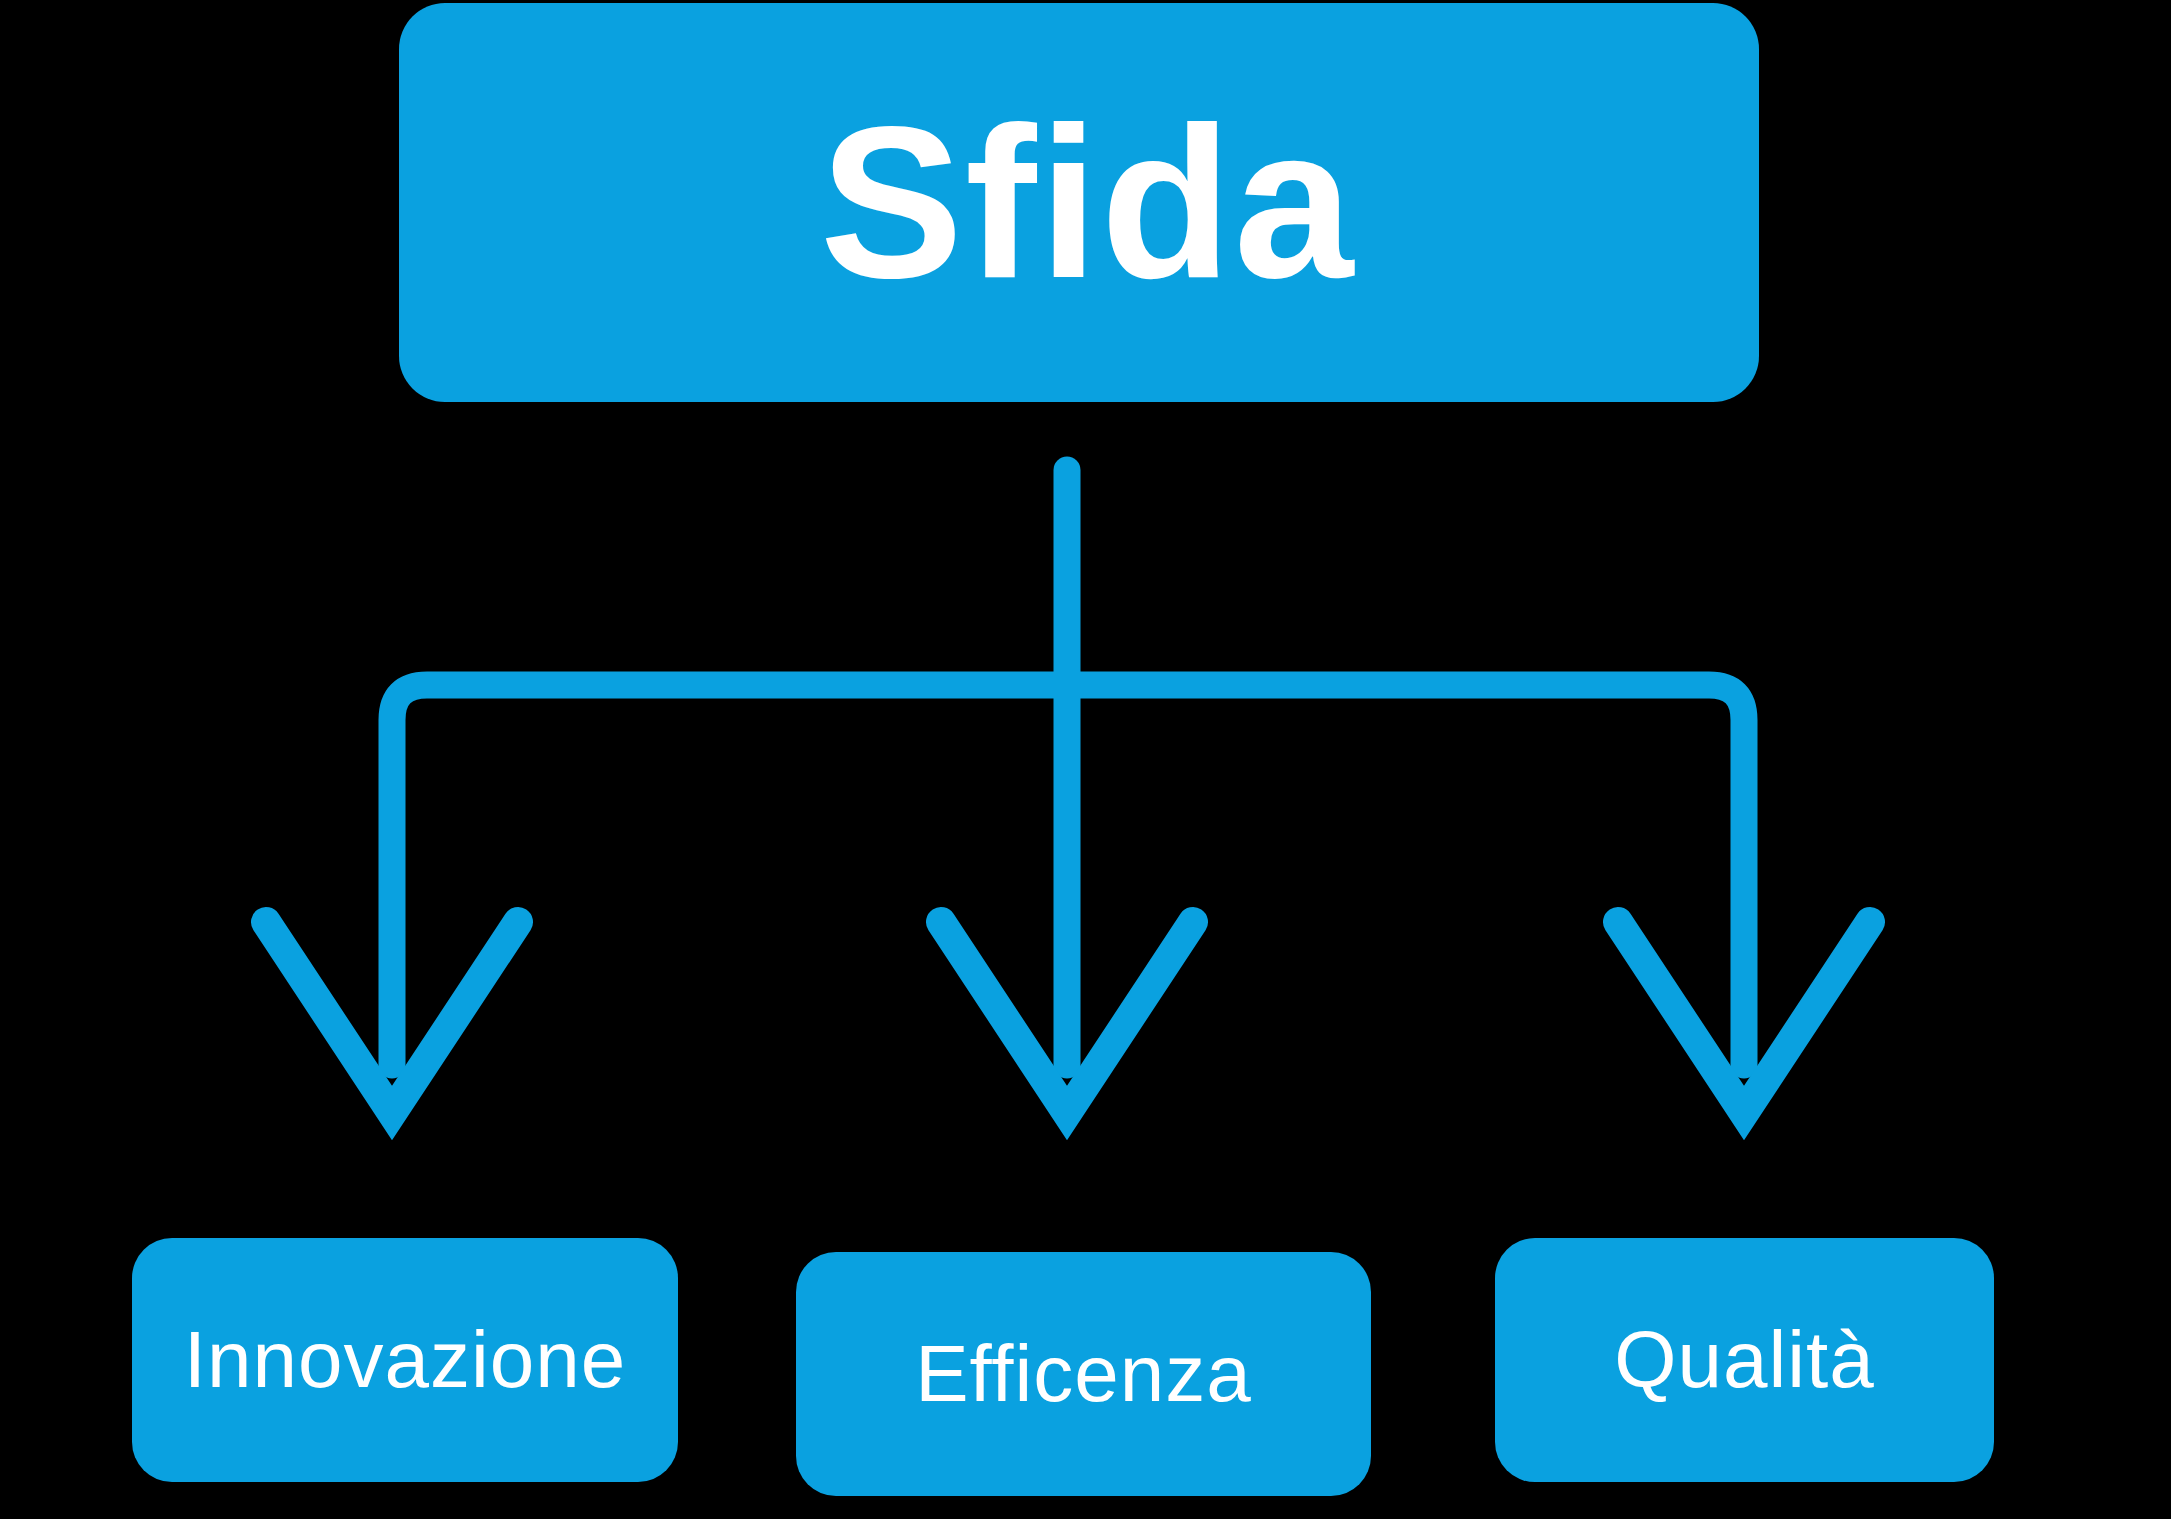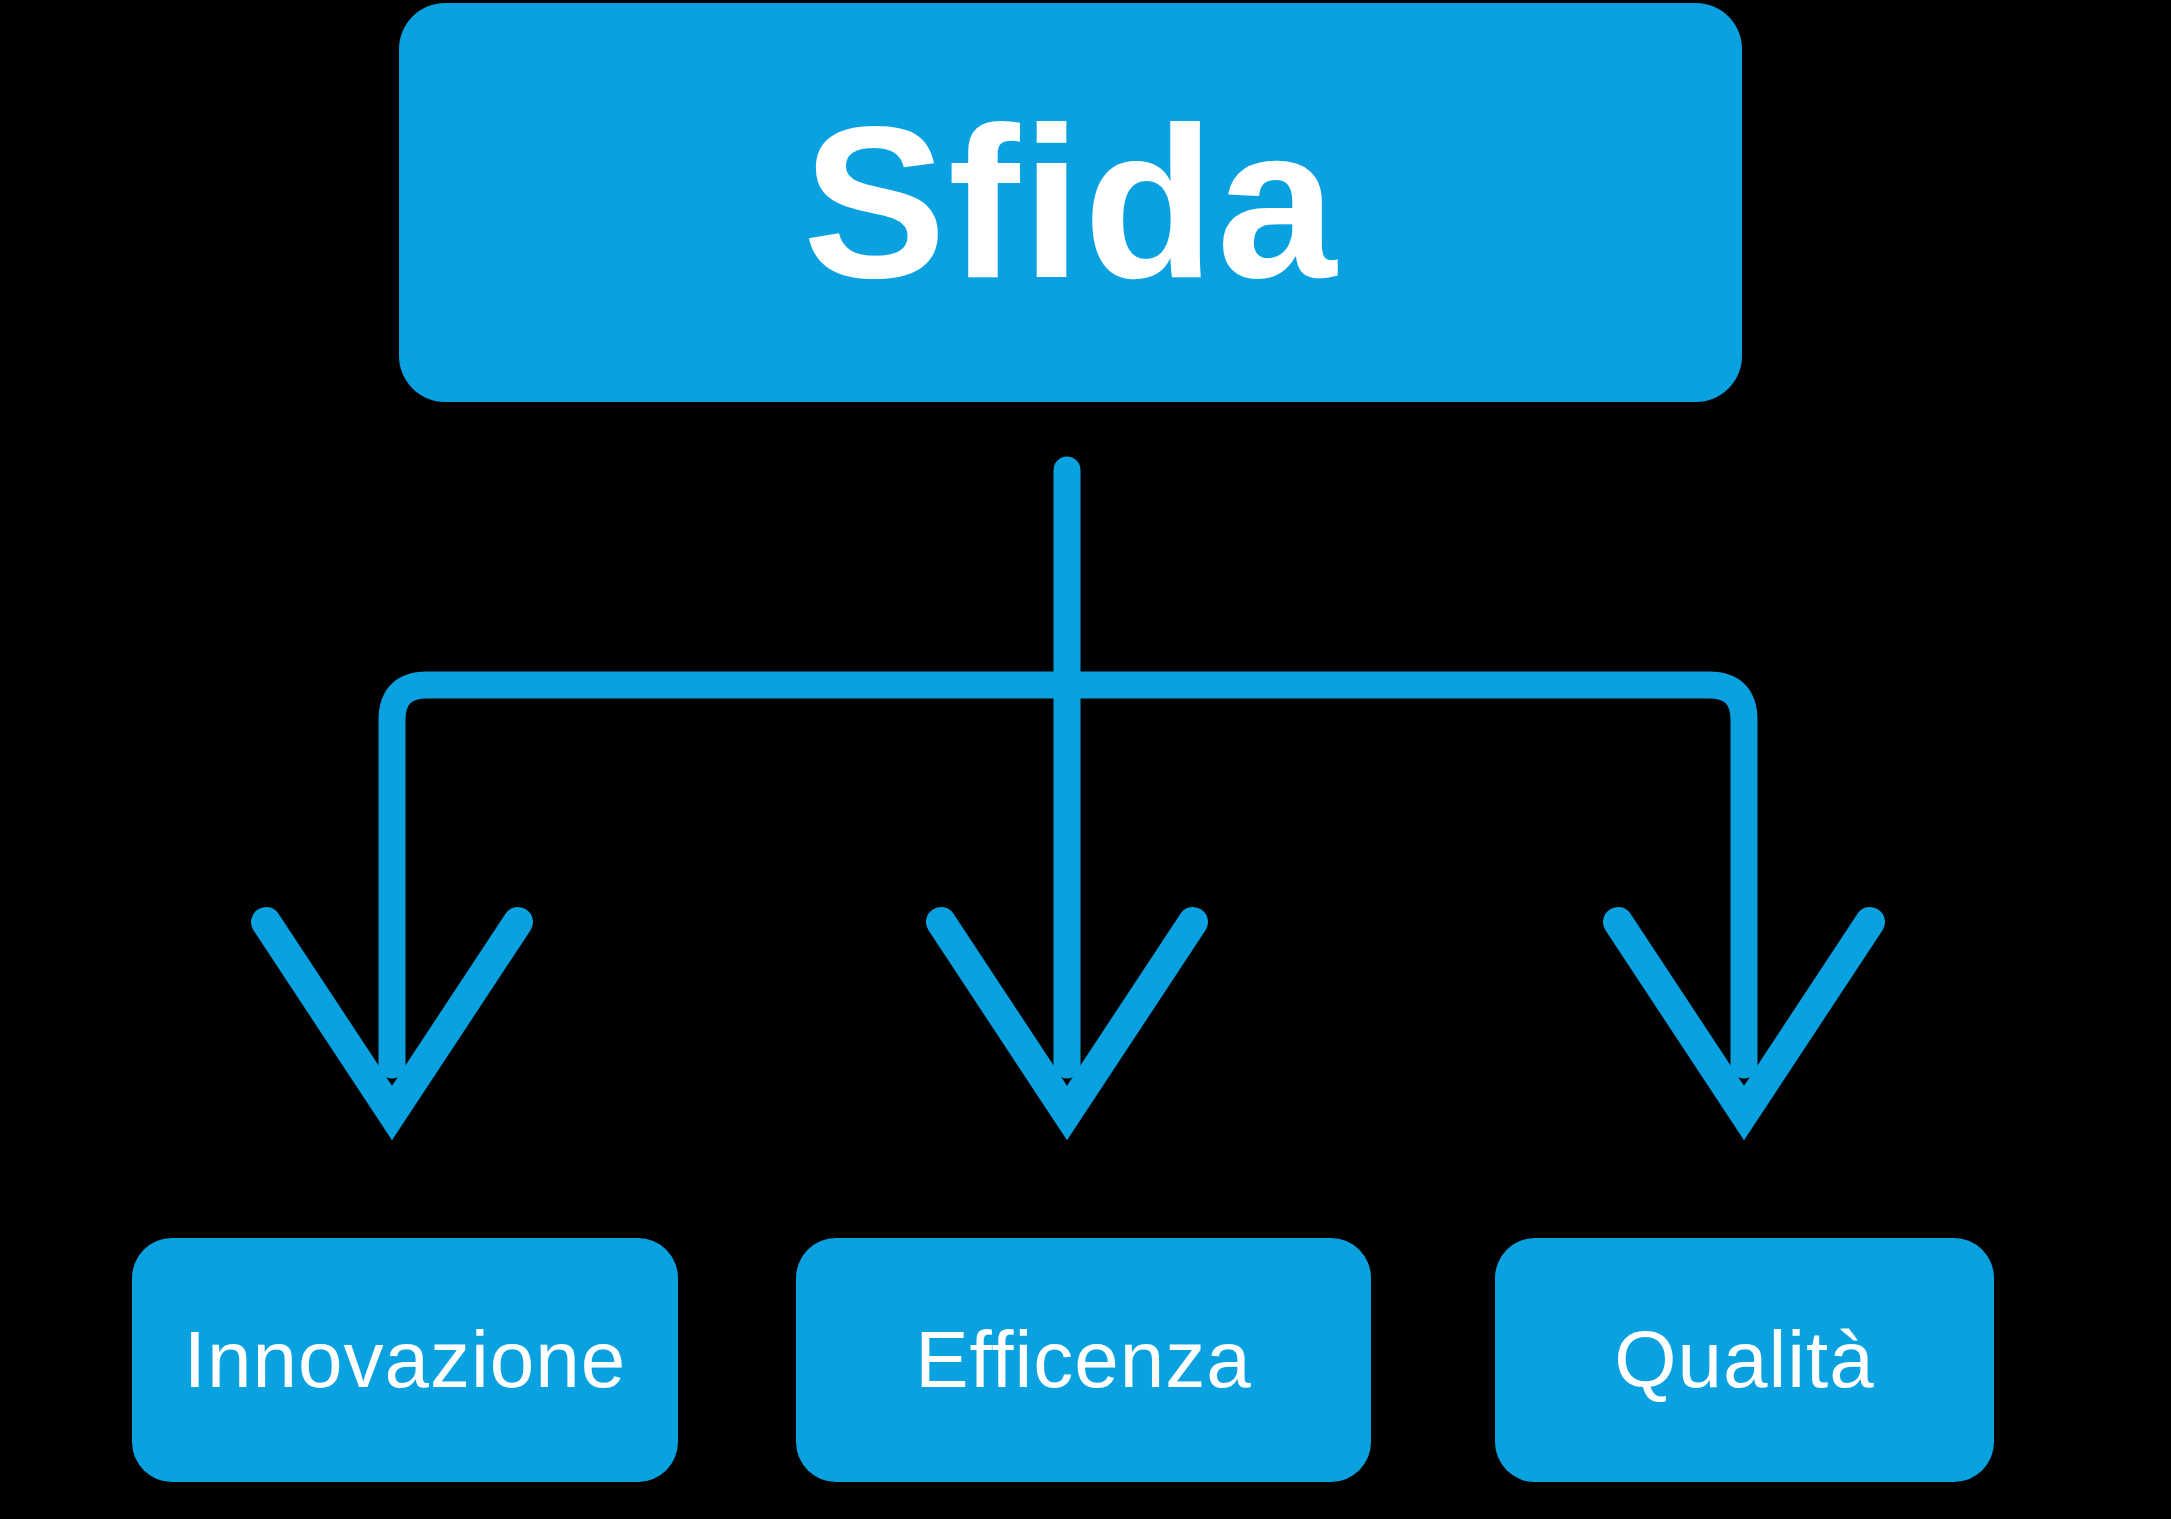--- a/index.html
+++ b/index.html
@@ -30,30 +30,31 @@
     align-items:center;
     justify-content:center;
     text-align:center;
   }
   .node-root{
     left:399px;top:3px;width:1343px;height:399px;
     border-radius:46px;
     font-size:215px;
     font-weight:bold;
     letter-spacing:2px;
+    padding-left:17px;
   }
   .node-child{
     top:1238px;height:244px;
     border-radius:40px;
     font-size:80px;
     font-weight:normal;
     letter-spacing:1px;
   }
   .node-child-1{left:132px;width:546px;}
-  .node-child-2{left:796px;width:575px;}
+  .node-child-2{left:796px;width:575px;margin-top:14px;}
   .node-child-3{left:1495px;width:499px;}
 </style>
 </head>
 <body>
 
 <div class="canvas">
 
   <svg class="connector-svg" viewBox="0 0 2171 1519" xmlns="http://www.w3.org/2000/svg" aria-hidden="true">
 
     <path d="M 1067 470 L 1067 1065" stroke-width="27" stroke-linecap="round"></path>

